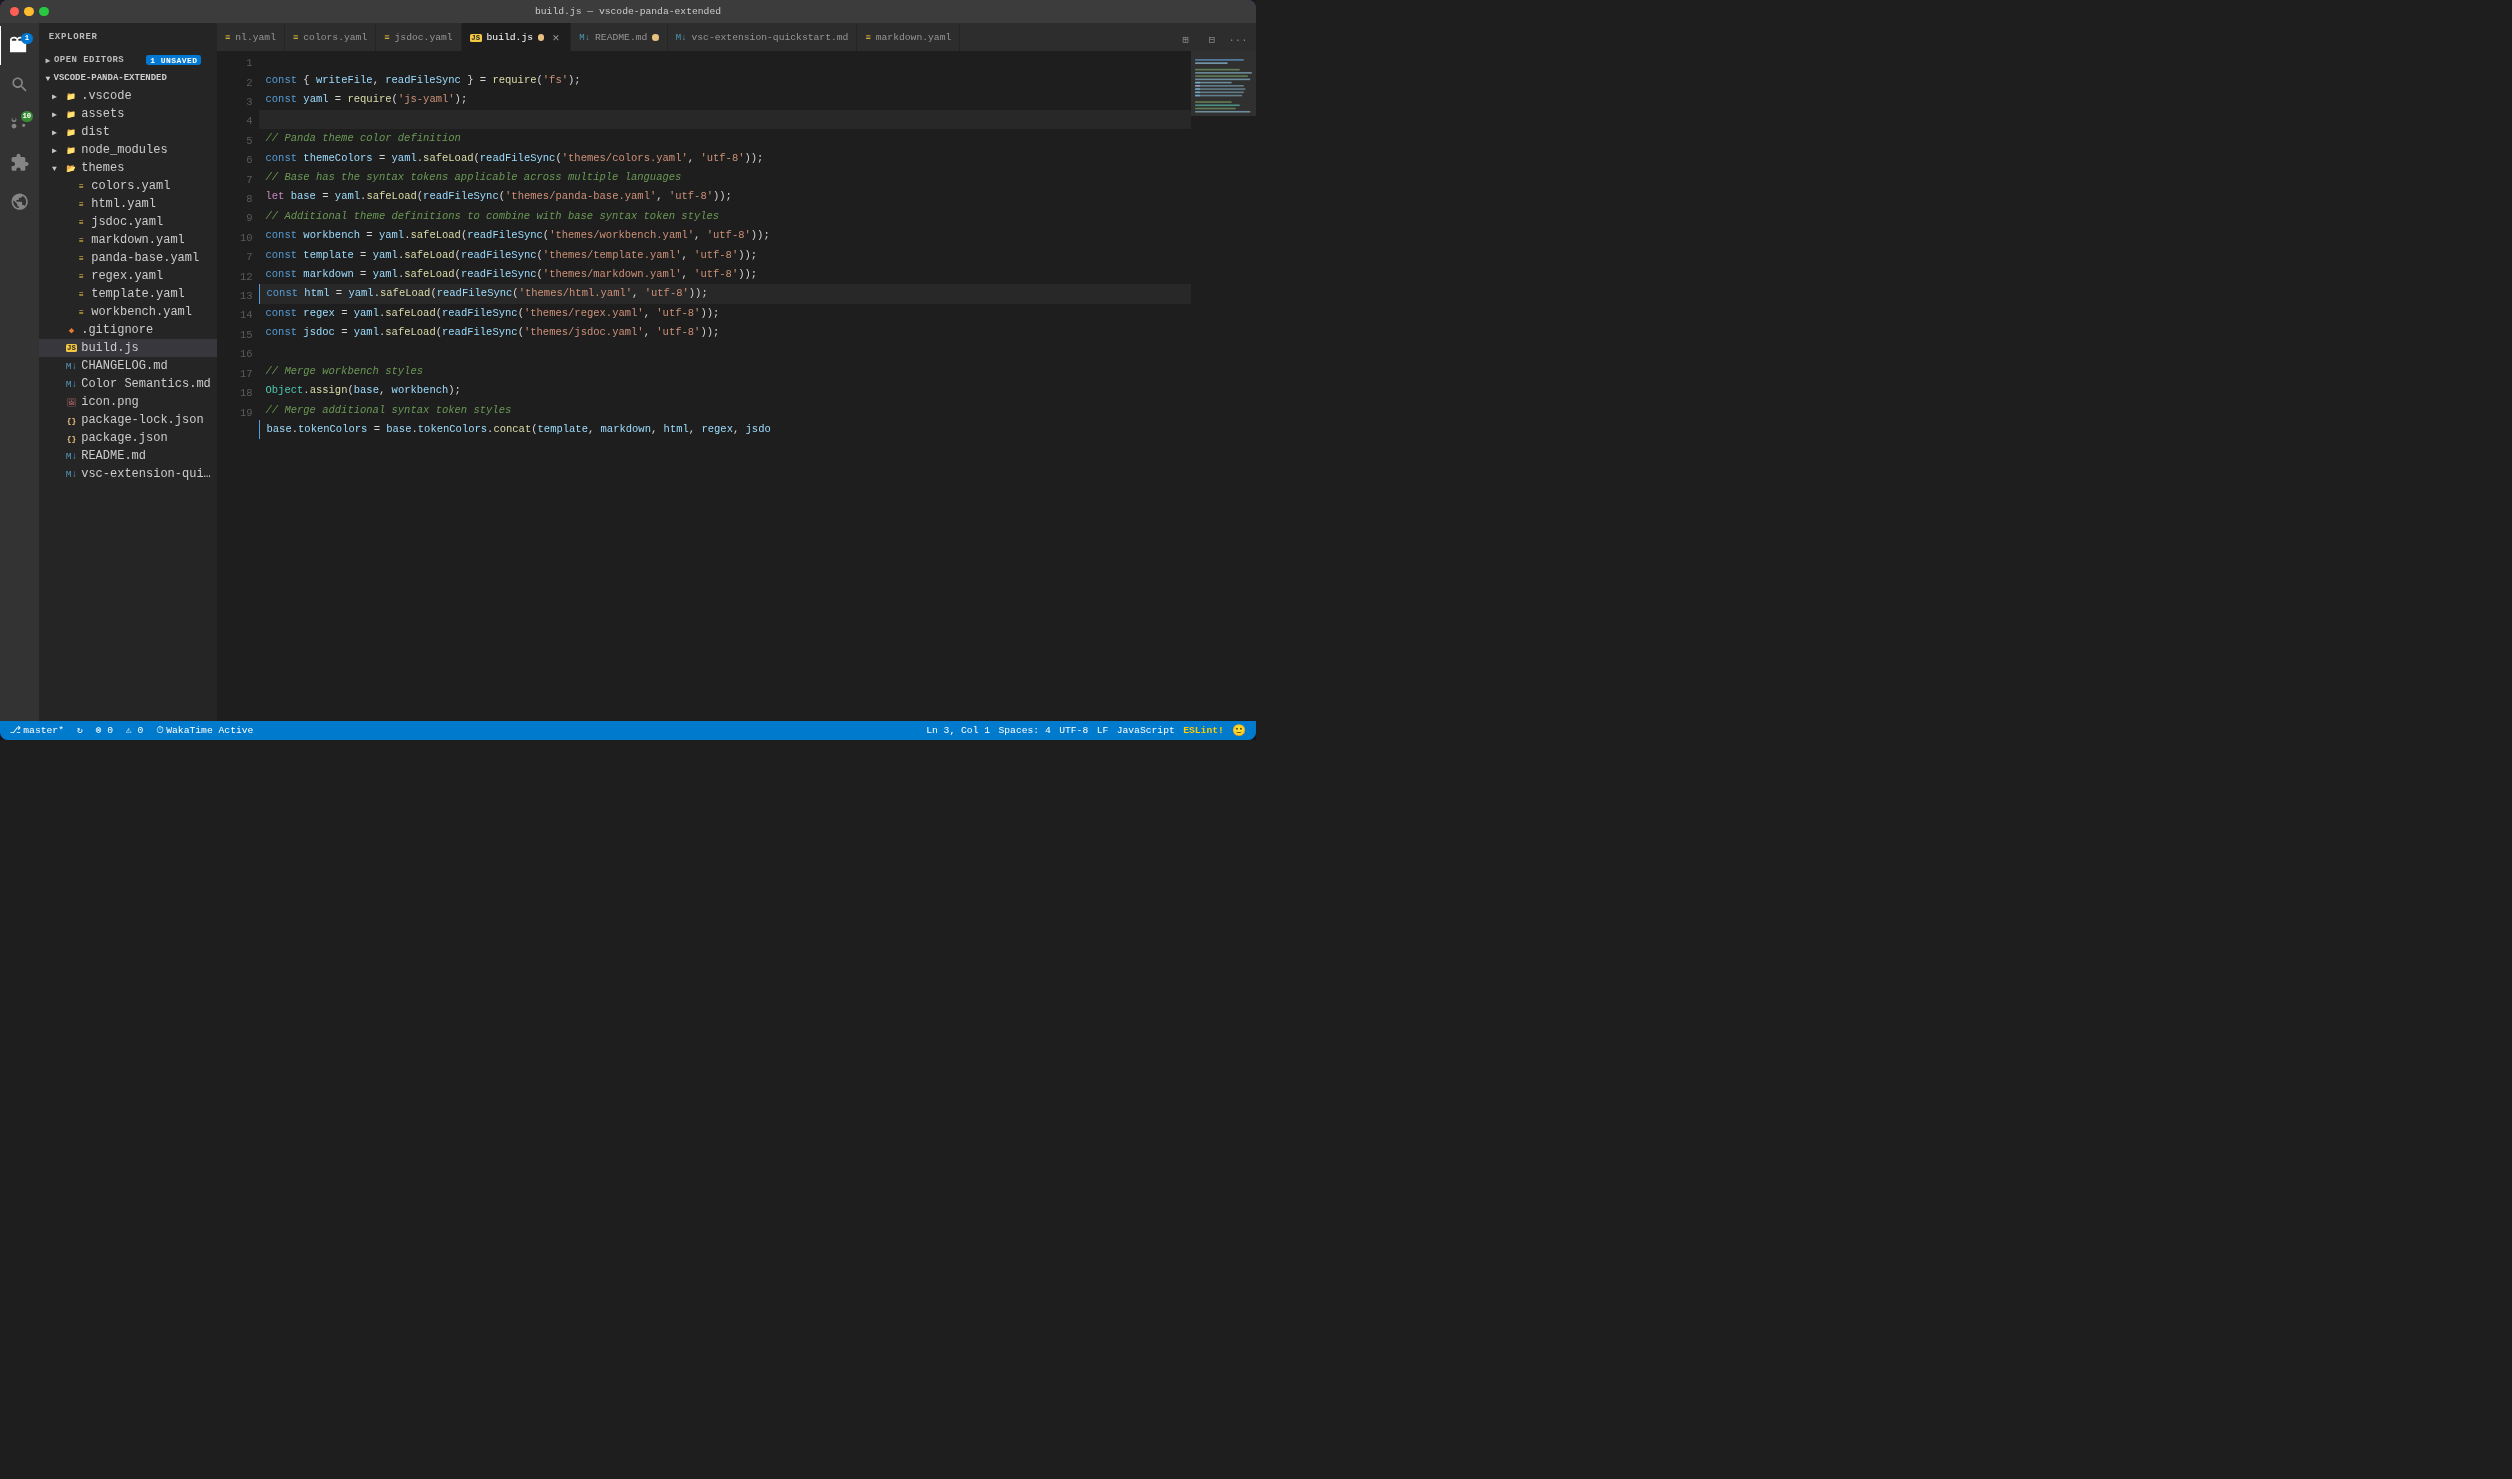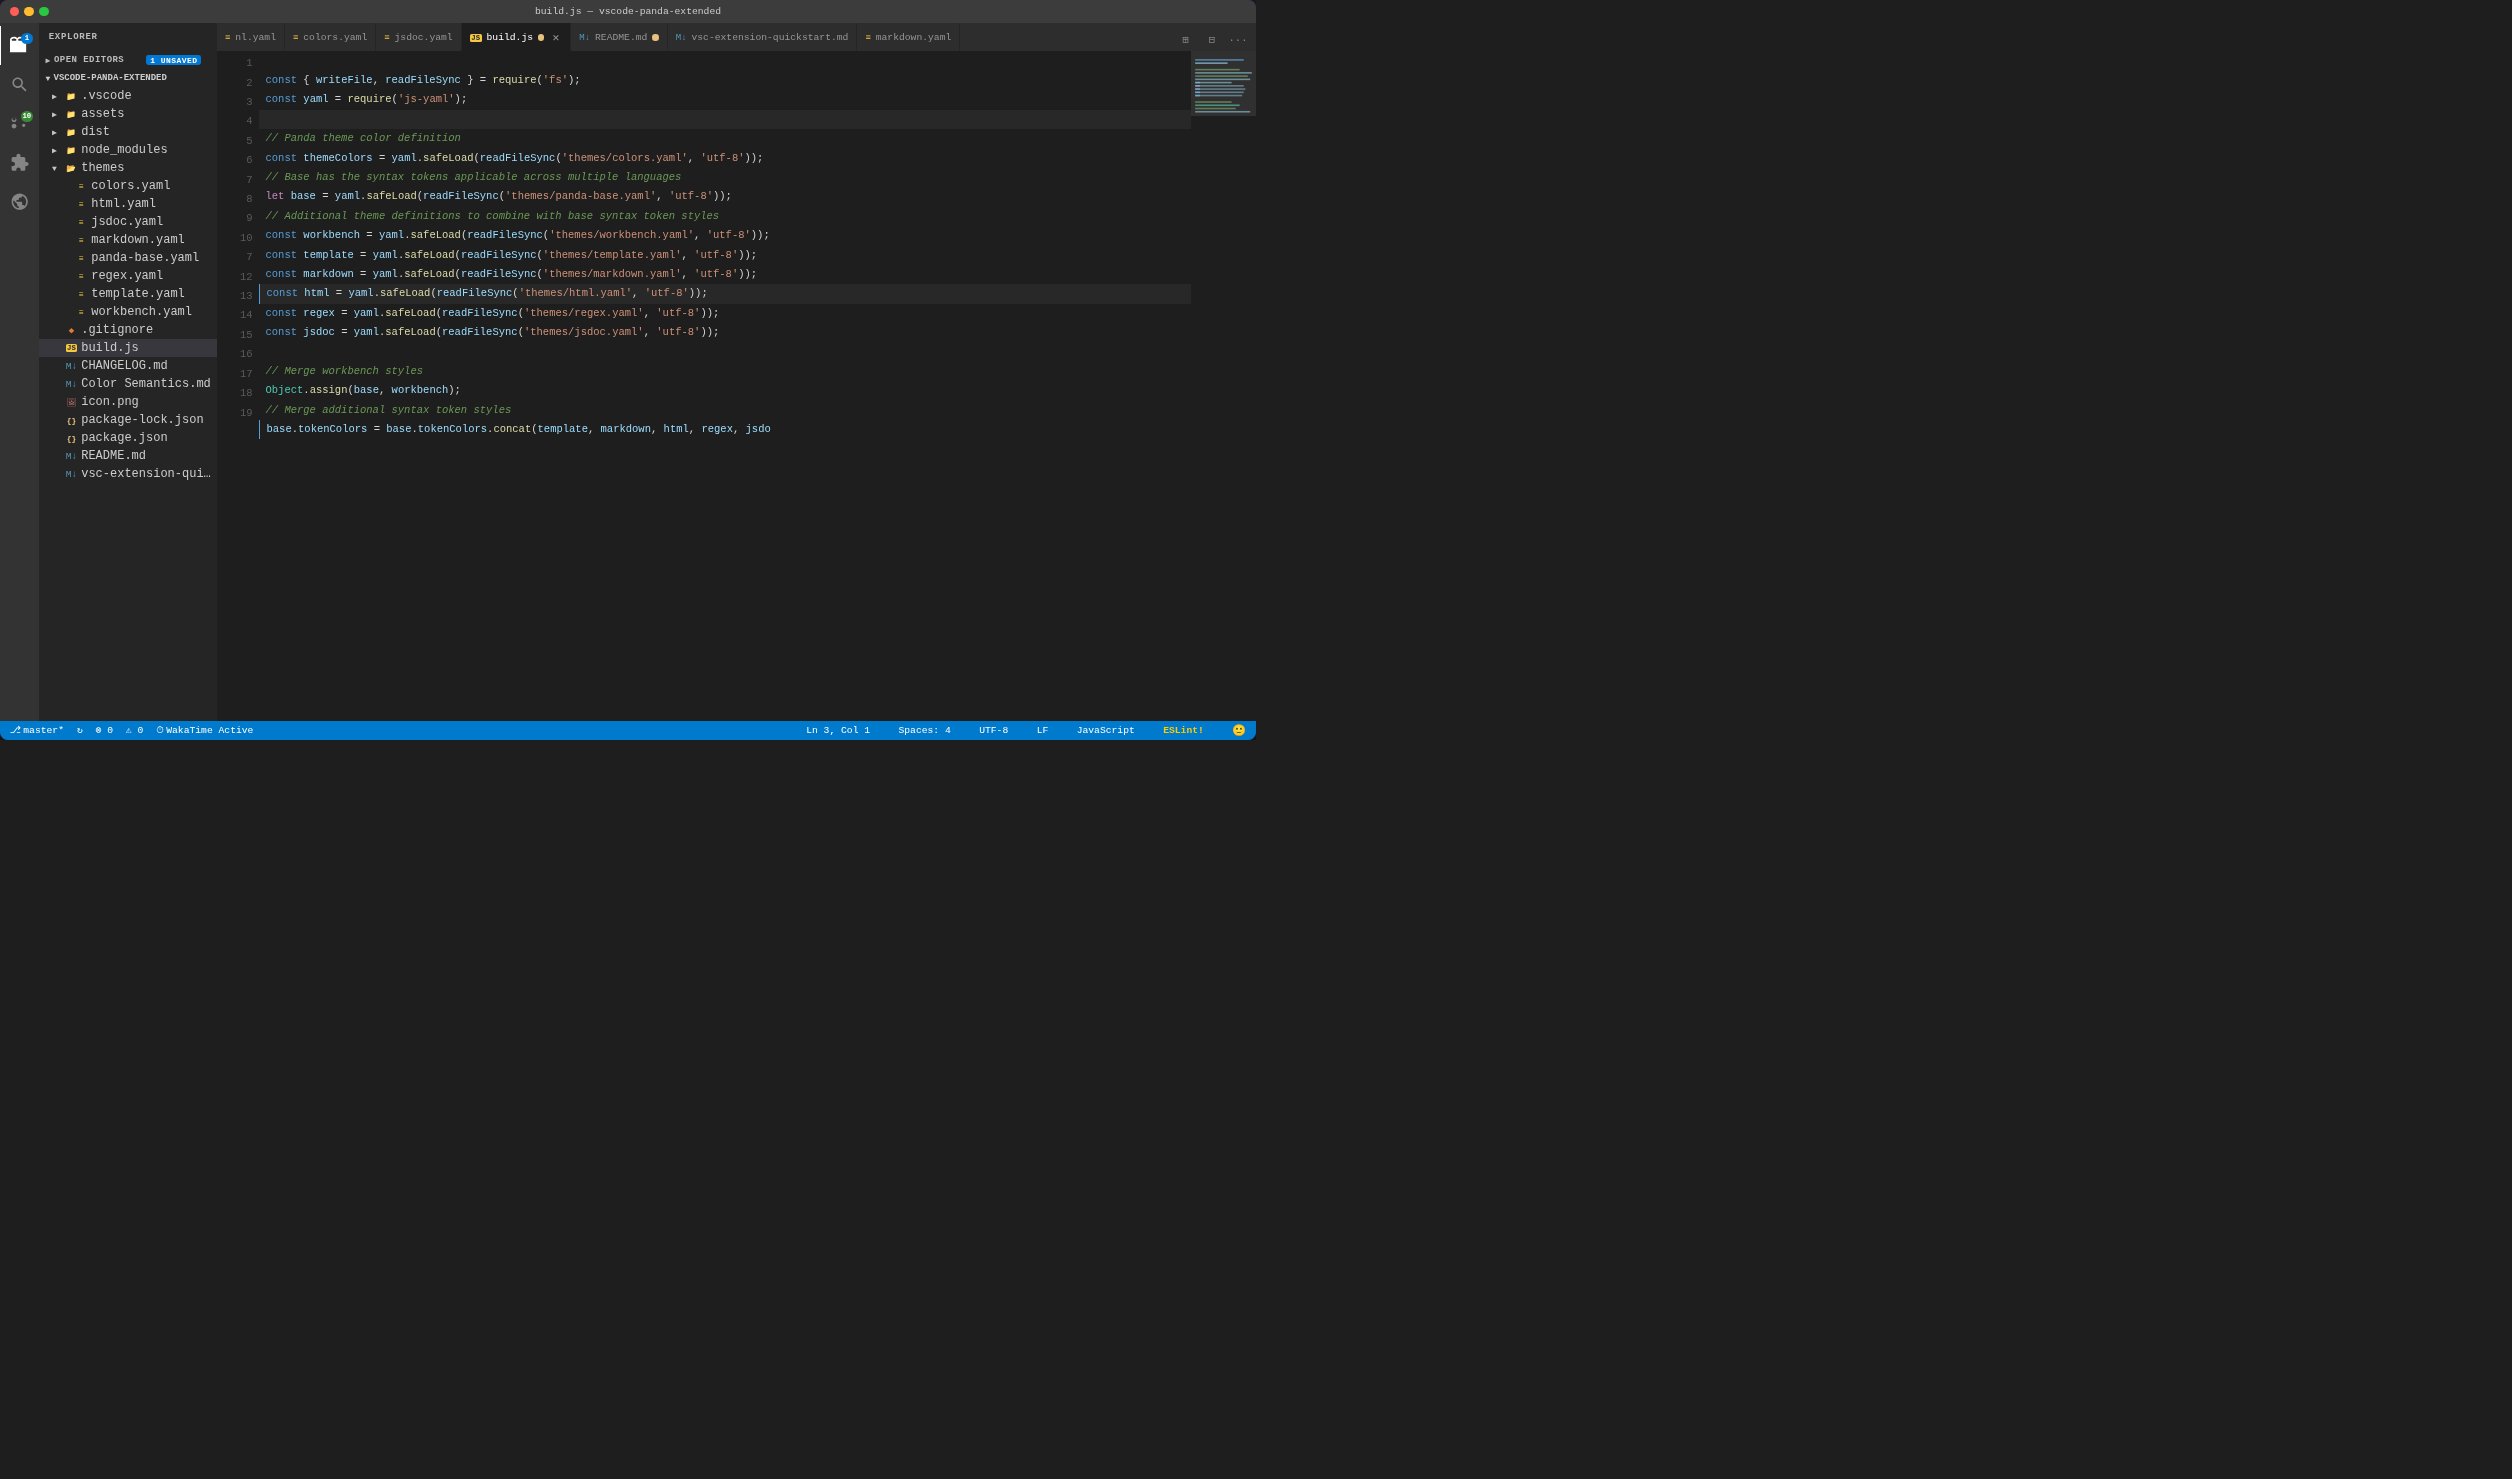--- a/index.html
+++ b/index.html
@@ -328,21 +328,21 @@
       background: #007acc;
       display: flex;
       align-items: center;
       padding: 0 6.5px;
       font-size: 9.7px;
       color: #ffffff;
       flex-shrink: 0;
       gap: 9.7px;
     }
     .status-bar .left { display: flex; gap: 6.5px; align-items: center; }
-    .status-bar .right { display: flex; gap: 22px; align-items: center; margin-left: auto; }
+    .status-bar .right { display: flex; gap: 2px; align-items: center; margin-left: auto; }
     .status-item {
       display: flex;
       align-items: center;
       gap: 2.4px;
       cursor: pointer;
       padding: 0 3.2px;
       height: 19.4px;
     }
     .eslint-badge {
       color: #ffcc00;

